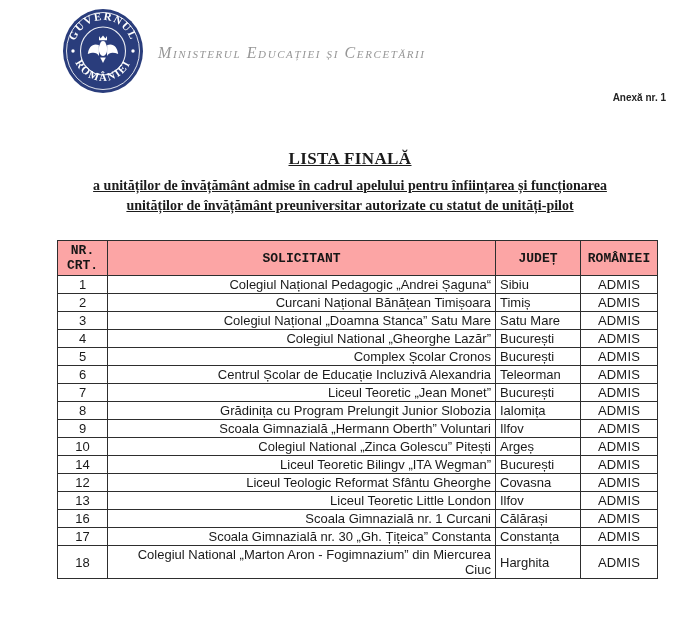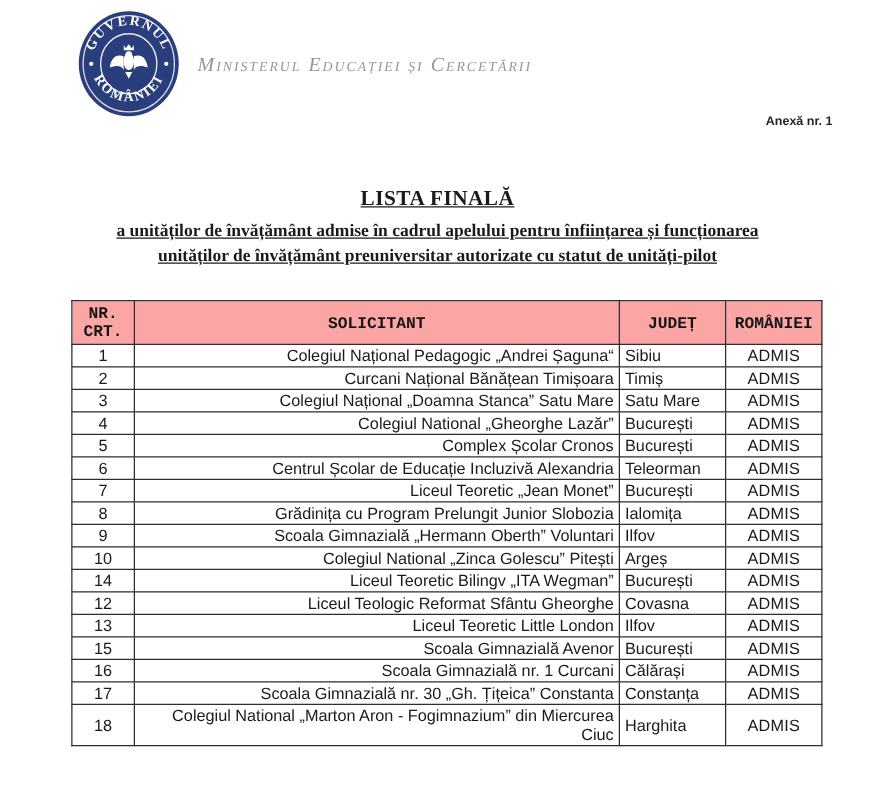--- a/index.html
+++ b/index.html
@@ -256,26 +256,20 @@
           <td class="jud">Covasna</td>
           <td class="rez">ADMIS</td>
         </tr>
         <tr>
           <td class="nr">13</td>
           <td class="sol">Liceul Teoretic Little London</td>
           <td class="jud">Ilfov</td>
           <td class="rez">ADMIS</td>
         </tr>
         <tr>
-          <td class="nr">15</td>
-          <td class="sol">Scoala Gimnazială Avenor</td>
-          <td class="jud">București</td>
-          <td class="rez">ADMIS</td>
-        </tr>
-        <tr>
           <td class="nr">16</td>
           <td class="sol">Scoala Gimnazială nr. 1 Curcani</td>
           <td class="jud">Călărași</td>
           <td class="rez">ADMIS</td>
         </tr>
         <tr>
           <td class="nr">17</td>
           <td class="sol">Scoala Gimnazială nr. 30 „Gh. Țițeica” Constanta</td>
           <td class="jud">Constanța</td>
           <td class="rez">ADMIS</td>

